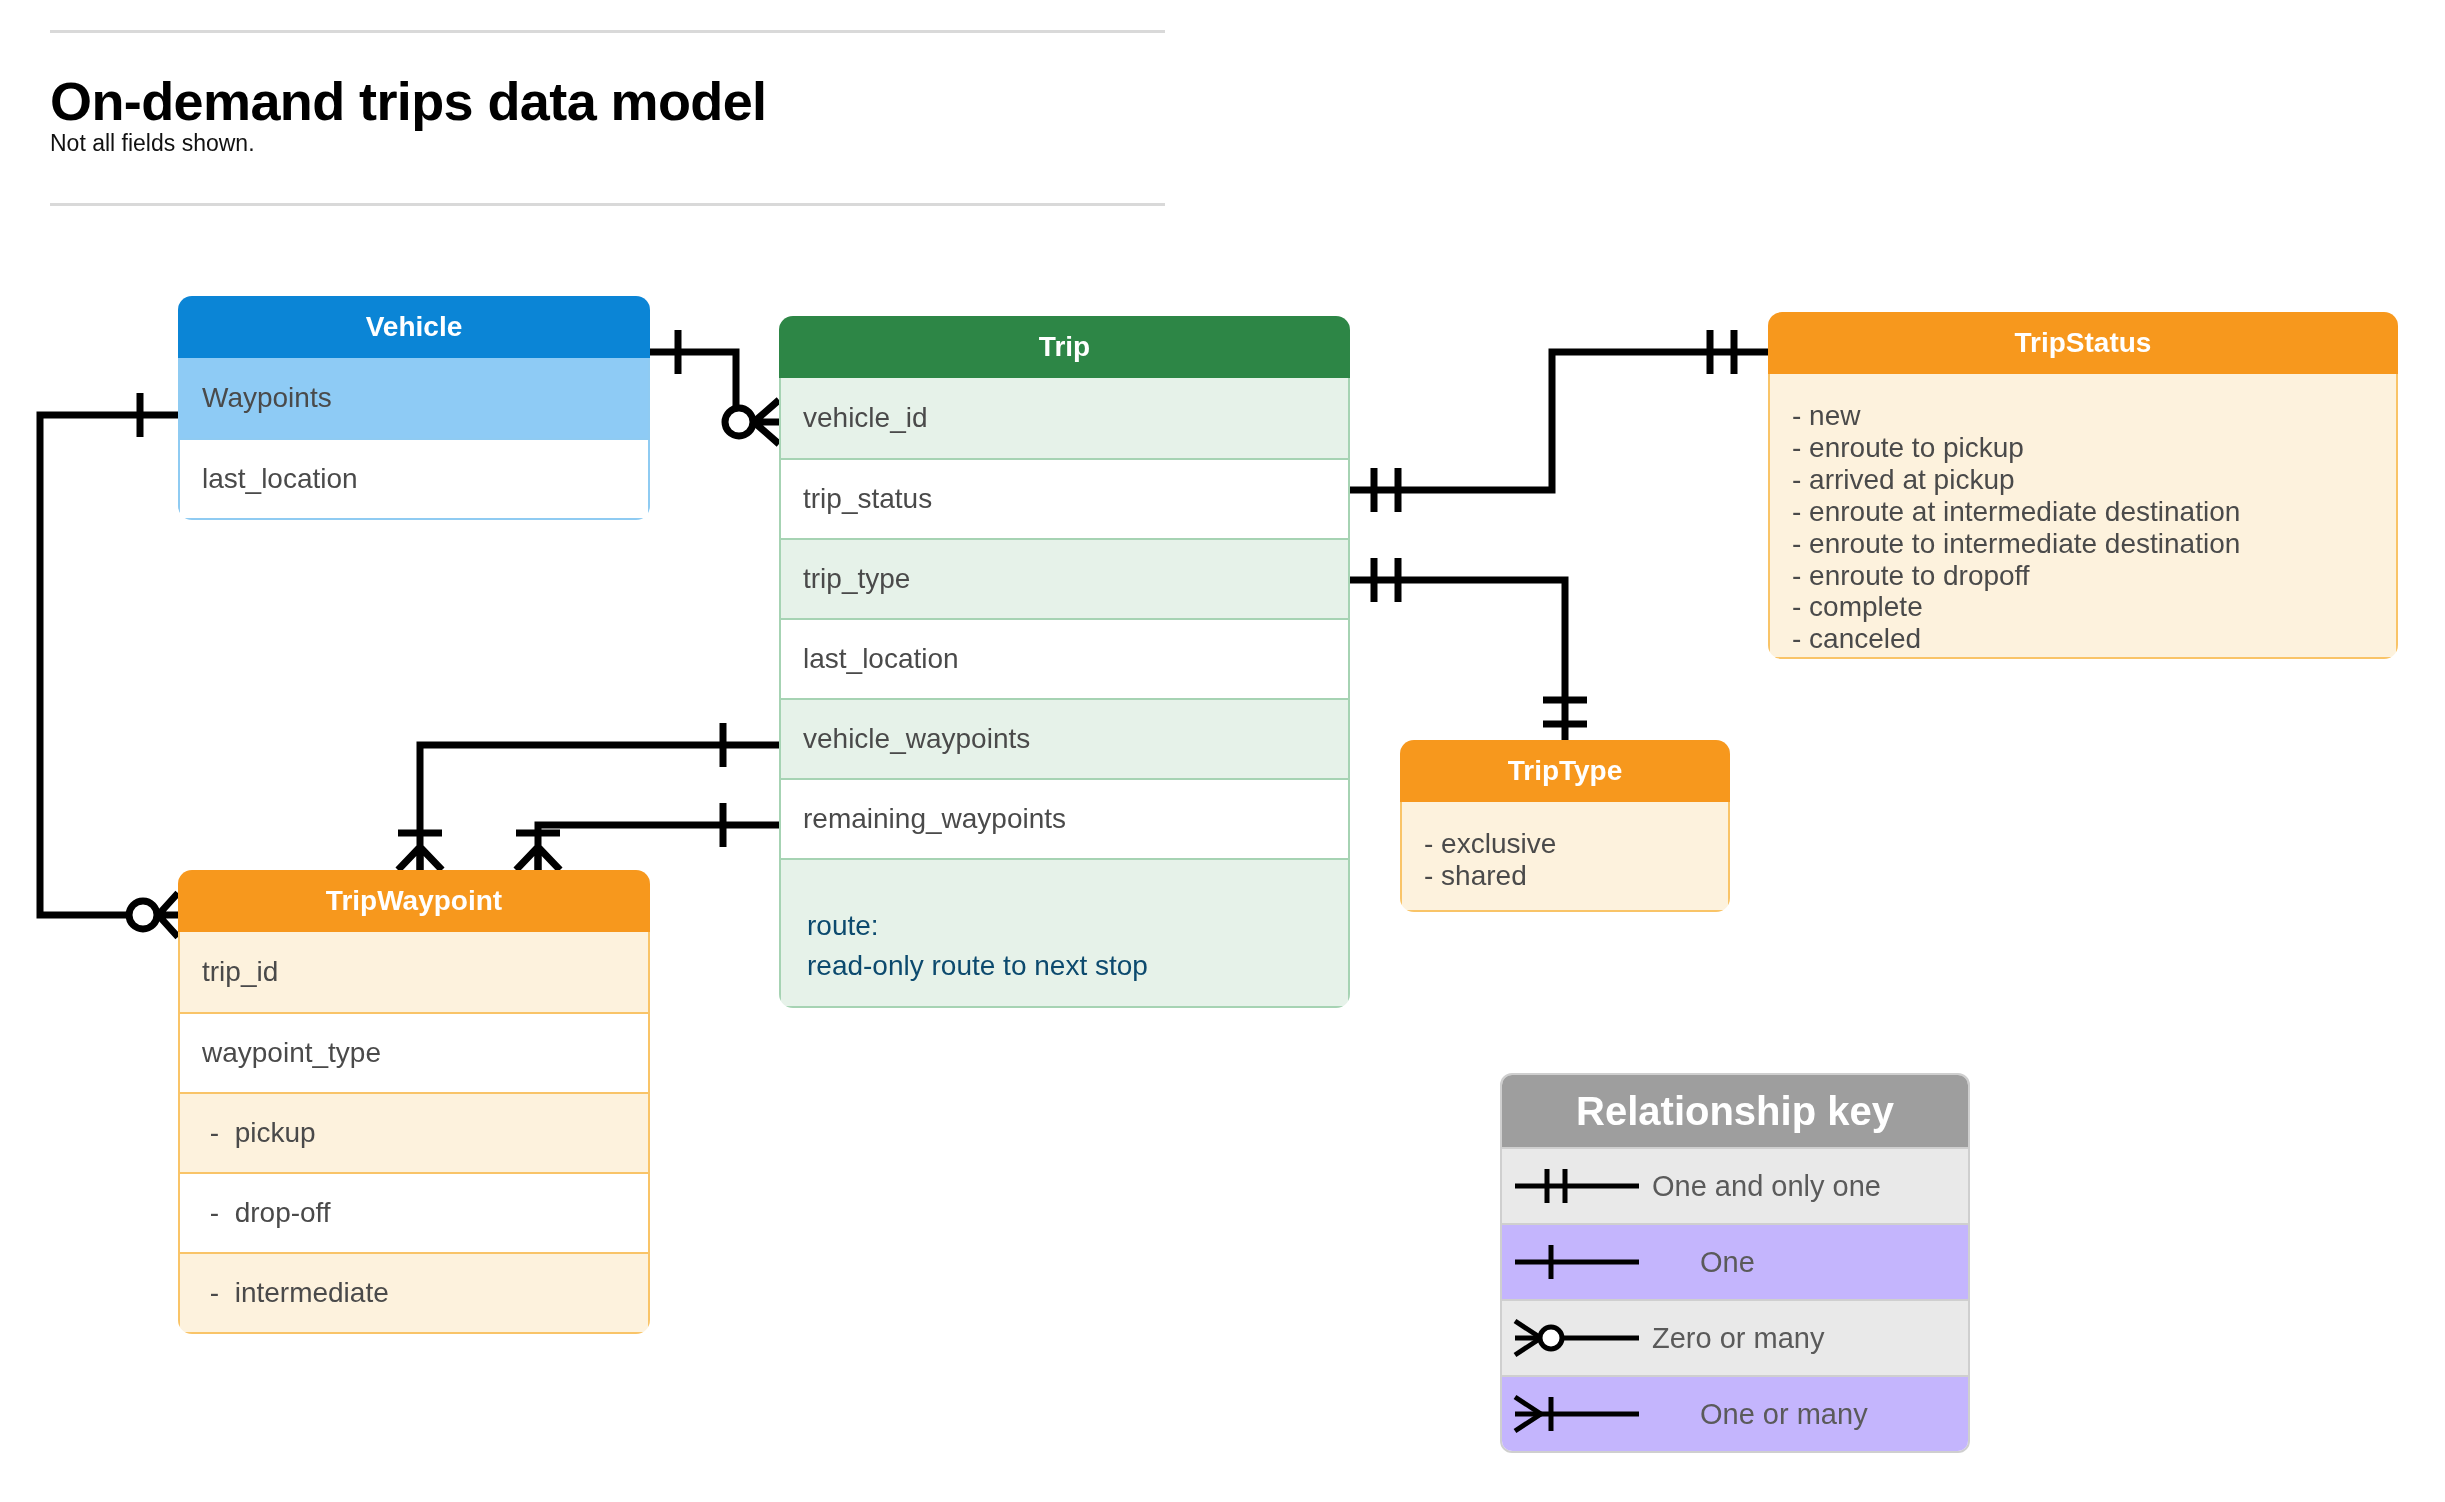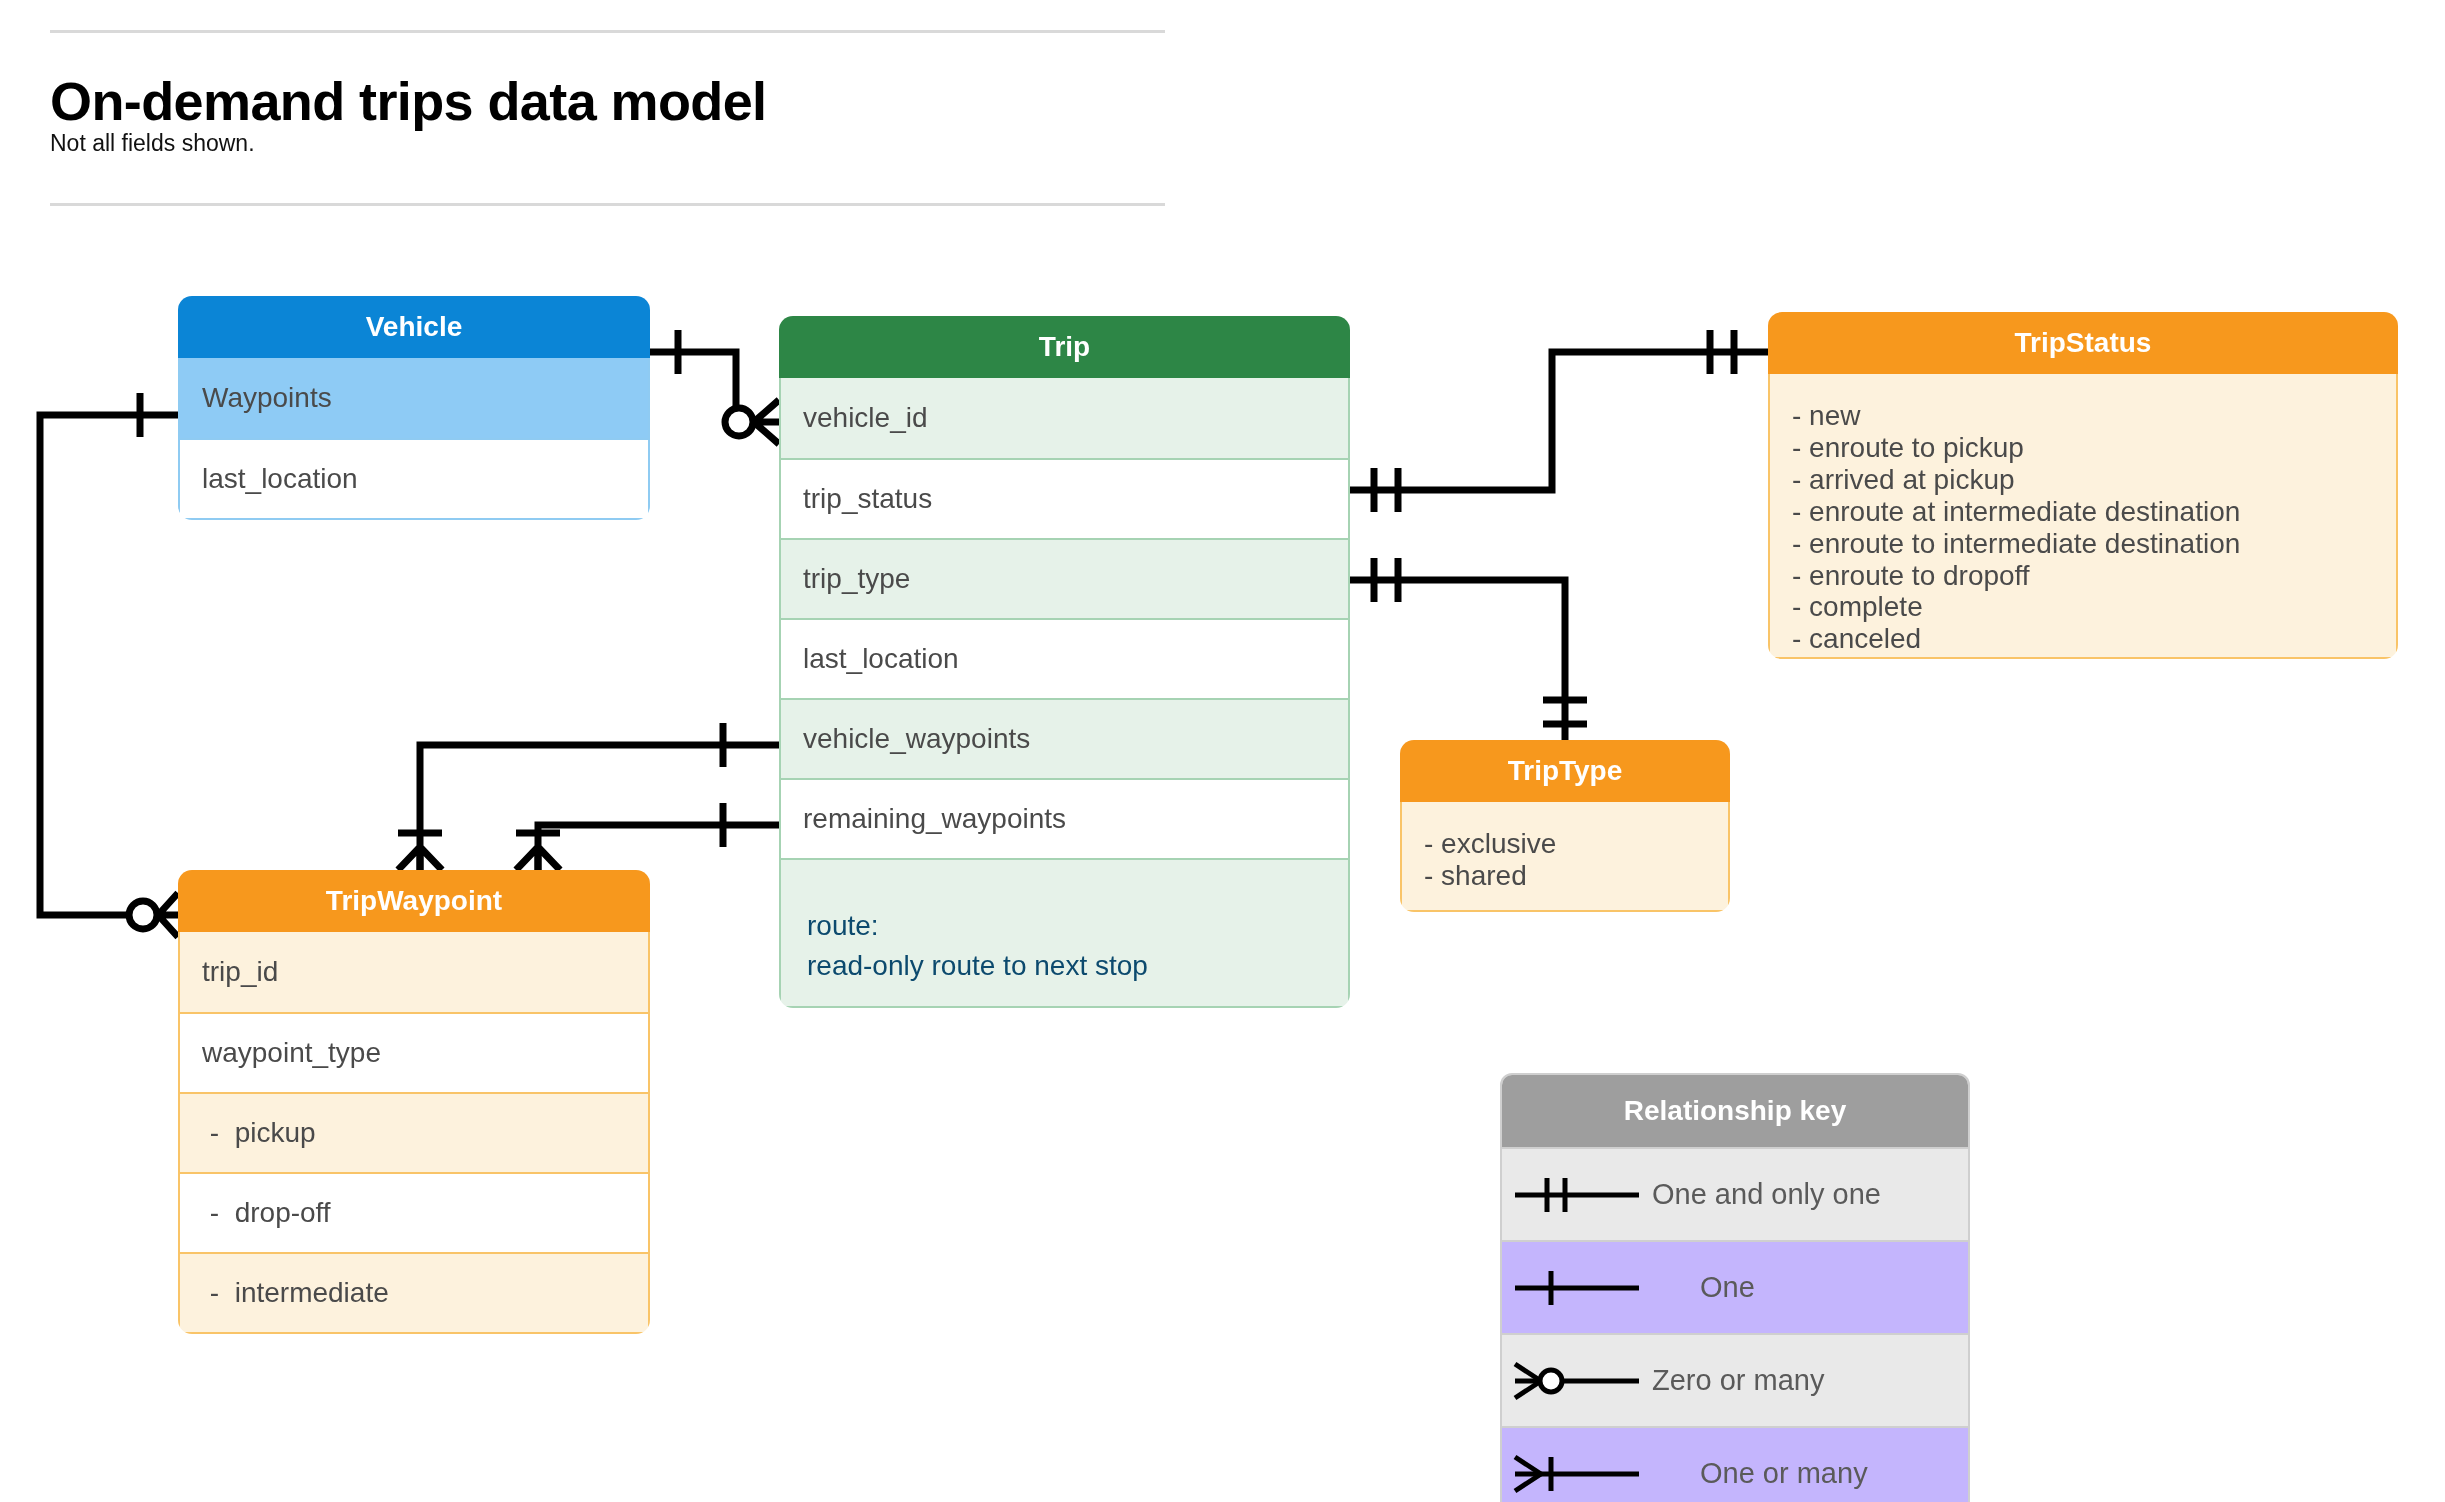--- a/index.html
+++ b/index.html
@@ -134,31 +134,31 @@
     width: 470px;
     border-radius: 12px;
     overflow: hidden;
     box-sizing: border-box;
     border: 2px solid #cfcfcf;
   }
   #relkey .rk-header {
     background: #9e9e9e;
     color: #ffffff;
     font-weight: bold;
-    font-size: 28px;
+    font-size: 40px;
     text-align: center;
     height: 72px;
     display: flex;
     align-items: center;
     justify-content: center;
   }
   .rk-row {
     display: flex;
     align-items: center;
-    height: 93px;
+    height: 76px;
     box-sizing: border-box;
     border-top: 2px solid #cfcfcf;
   }
   .rk-row.shade { background: #e9e9e9; }
   .rk-row.light { background: #c4b5fd; gap: 48px; }
   .rk-sym {
     width: 150px;
     display: flex;
     align-items: center;
     justify-content: center;

